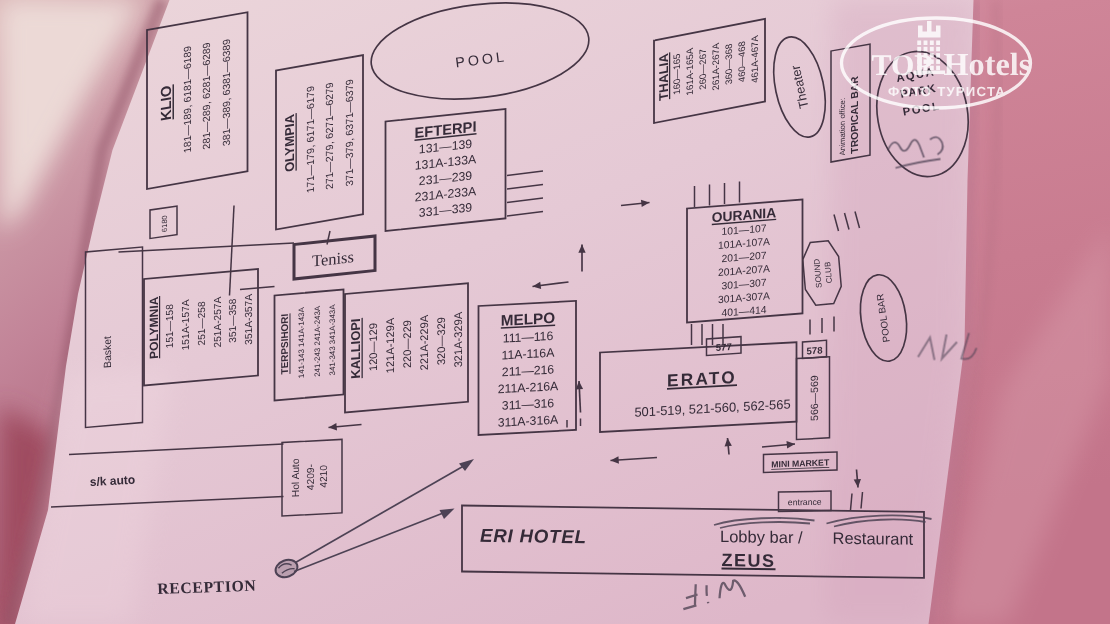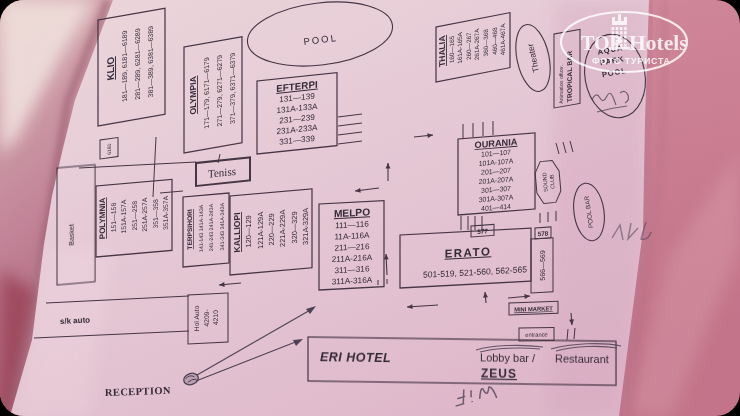--- a/index.html
+++ b/index.html
@@ -1,16 +1,16 @@
 <!DOCTYPE html>
 <html><head>
 <meta charset="utf-8">
 <style>
 html,body{margin:0;padding:0;background:#000;}
-#scene{position:relative;width:740px;height:416px;overflow:hidden;font-family:"Liberation Sans",sans-serif;border-radius:24px;}
+#scene{position:relative;width:740px;height:416px;overflow:hidden;font-family:"Liberation Sans",sans-serif;}
 </style>
 </head>
 <body>
 <div id="scene">
 <svg width="740" height="416" viewBox="0 0 740 416" xmlns="http://www.w3.org/2000/svg">
 <defs>
 <linearGradient id="fabR" x1="0" y1="0" x2="0.35" y2="1">
  <stop offset="0" stop-color="#d8a2b1"></stop>
  <stop offset="0.3" stop-color="#cf8598"></stop>
  <stop offset="0.65" stop-color="#c97c90"></stop>

